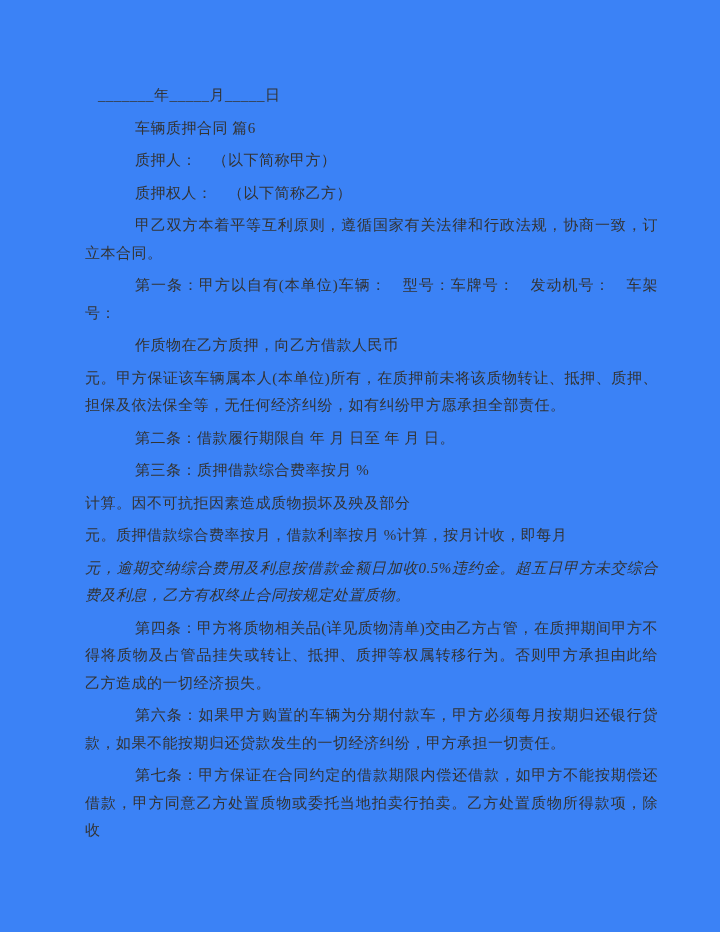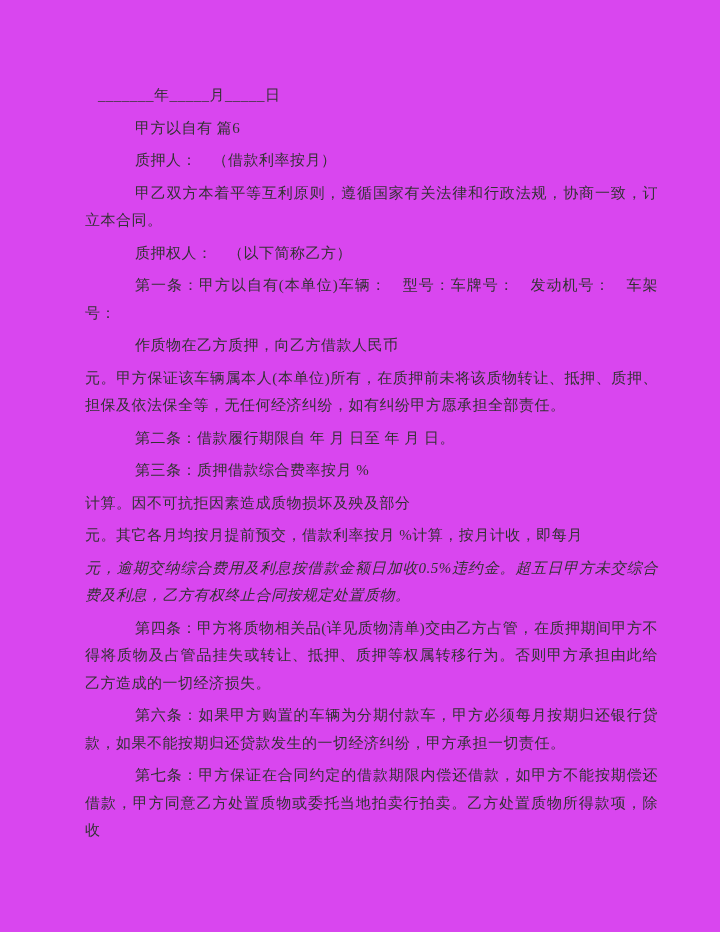--- a/index.html
+++ b/index.html
@@ -5,21 +5,21 @@
   html, body {
     margin: 0;
     padding: 0;
     background: #ffffff;
   }
   .page {
     position: relative;
     width: 720px;
     height: 932px;
     margin: 0 auto;
-    background: #d946ef;
+    background: #3b82f6;
     box-sizing: border-box;
     padding: 82px 62px 0 85px;
     overflow: hidden;
     font-family: "Liberation Serif", "DejaVu Serif", serif;
     font-size: 15px;
     line-height: 27.5px;
     color: #333333;
   }
   .page p {
     margin: 0 0 5px 0;
@@ -29,28 +29,28 @@
   .indent { text-indent: 50px; }
   .indent-sm { text-indent: 13px; }
   .tight { margin-bottom: 0; }
   .gap-lg { margin-bottom: 11px; font-style: italic; }
 </style>
 </head>
 <body>
 
 <div class="page">
   <p class="indent-sm">_______年_____月_____日</p>
-  <p class="indent">甲方以自有 篇6</p>
-  <p class="indent">质押人：　（借款利率按月）</p>
+  <p class="indent">车辆质押合同 篇6</p>
+  <p class="indent">质押人：　（以下简称甲方）</p>
+  <p class="indent">质押权人：　（以下简称乙方）</p>
   <p class="indent">甲乙双方本着平等互利原则，遵循国家有关法律和行政法规，协商一致，订立本合同。</p>
-  <p class="indent">质押权人：　（以下简称乙方）</p>
   <p class="indent">第一条：甲方以自有(本单位)车辆：　型号：车牌号：　发动机号：　车架号：</p>
   <p class="indent">作质物在乙方质押，向乙方借款人民币</p>
   <p>元。甲方保证该车辆属本人(本单位)所有，在质押前未将该质物转让、抵押、质押、担保及依法保全等，无任何经济纠纷，如有纠纷甲方愿承担全部责任。</p>
   <p class="indent">第二条：借款履行期限自 年 月 日至 年 月 日。</p>
   <p class="indent tight">第三条：质押借款综合费率按月 %</p>
   <p class="tight">计算。因不可抗拒因素造成质物损坏及殃及部分</p>
-  <p class="tight">元。其它各月均按月提前预交，借款利率按月 %计算，按月计收，即每月</p>
+  <p class="tight">元。质押借款综合费率按月，借款利率按月 %计算，按月计收，即每月</p>
   <p class="gap-lg">元，逾期交纳综合费用及利息按借款金额日加收0.5%违约金。超五日甲方未交综合费及利息，乙方有权终止合同按规定处置质物。</p>
   <p class="indent">第四条：甲方将质物相关品(详见质物清单)交由乙方占管，在质押期间甲方不得将质物及占管品挂失或转让、抵押、质押等权属转移行为。否则甲方承担由此给乙方造成的一切经济损失。</p>
   <p class="indent">第六条：如果甲方购置的车辆为分期付款车，甲方必须每月按期归还银行贷款，如果不能按期归还贷款发生的一切经济纠纷，甲方承担一切责任。</p>
   <p class="indent">第七条：甲方保证在合同约定的借款期限内偿还借款，如甲方不能按期偿还借款，甲方同意乙方处置质物或委托当地拍卖行拍卖。乙方处置质物所得款项，除收</p>
 </div>
 
 </body></html>

